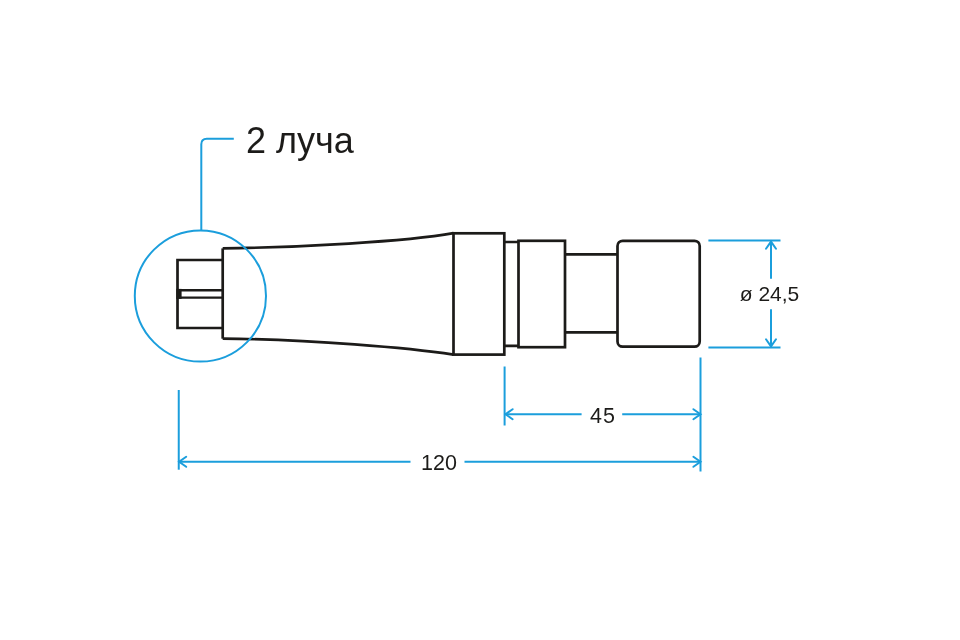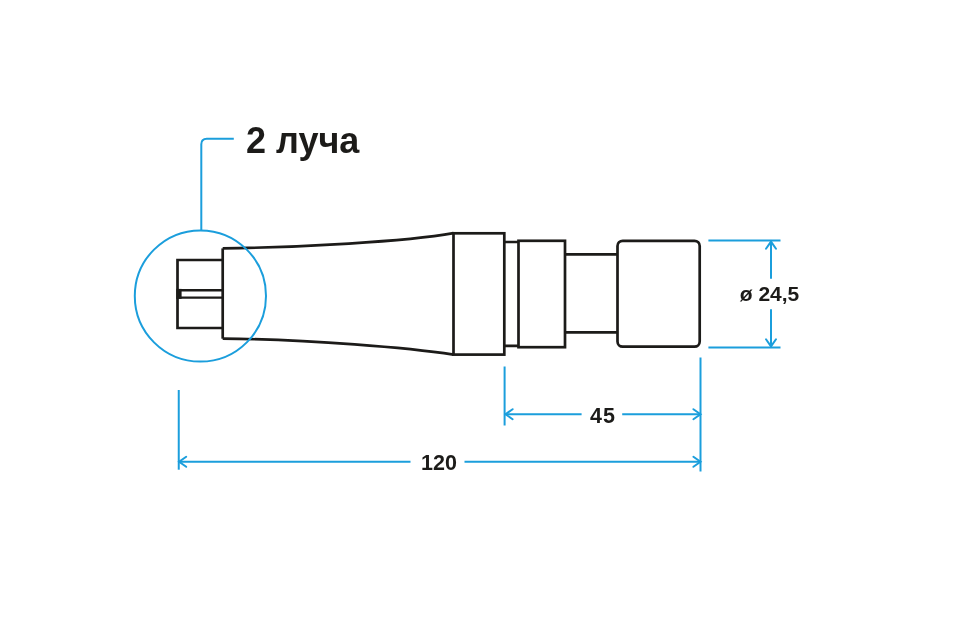--- a/index.html
+++ b/index.html
@@ -1,16 +1,16 @@
 <!DOCTYPE html>
 <html><head>
 <meta charset="utf-8">
 <style>
   html,body{margin:0;padding:0;background:#ffffff;}
-  .stage{width:960px;height:640px;position:relative;overflow:hidden;background:#fff;font-weight:bold;}
+  .stage{width:960px;height:640px;position:relative;overflow:hidden;background:#fff;}
   svg{display:block;}
   text{font-family:"Liberation Sans",sans-serif;fill:#1c1b19;}
 </style>
 </head>
 <body>
 <div class="stage">
 <svg width="960" height="640" viewBox="0 0 960 640" xmlns="http://www.w3.org/2000/svg">
 
   <rect x="0" y="0" width="960" height="640" fill="#ffffff"></rect>
 

